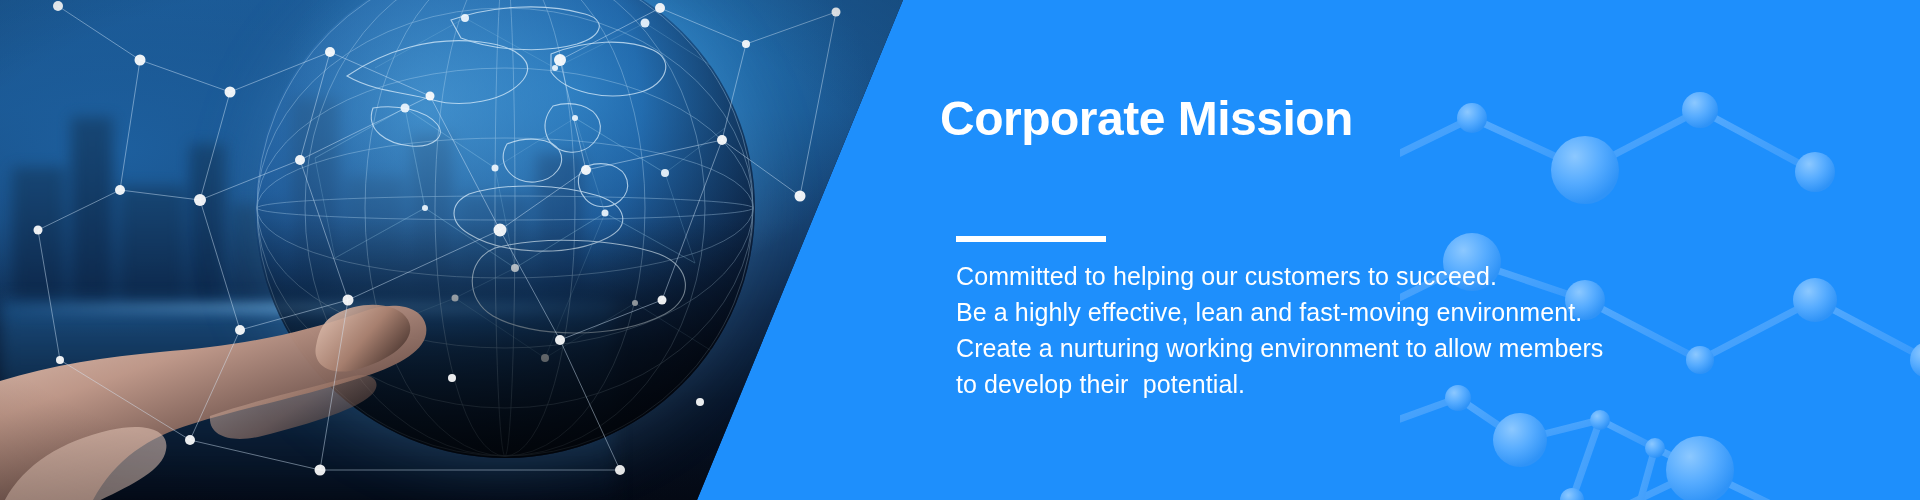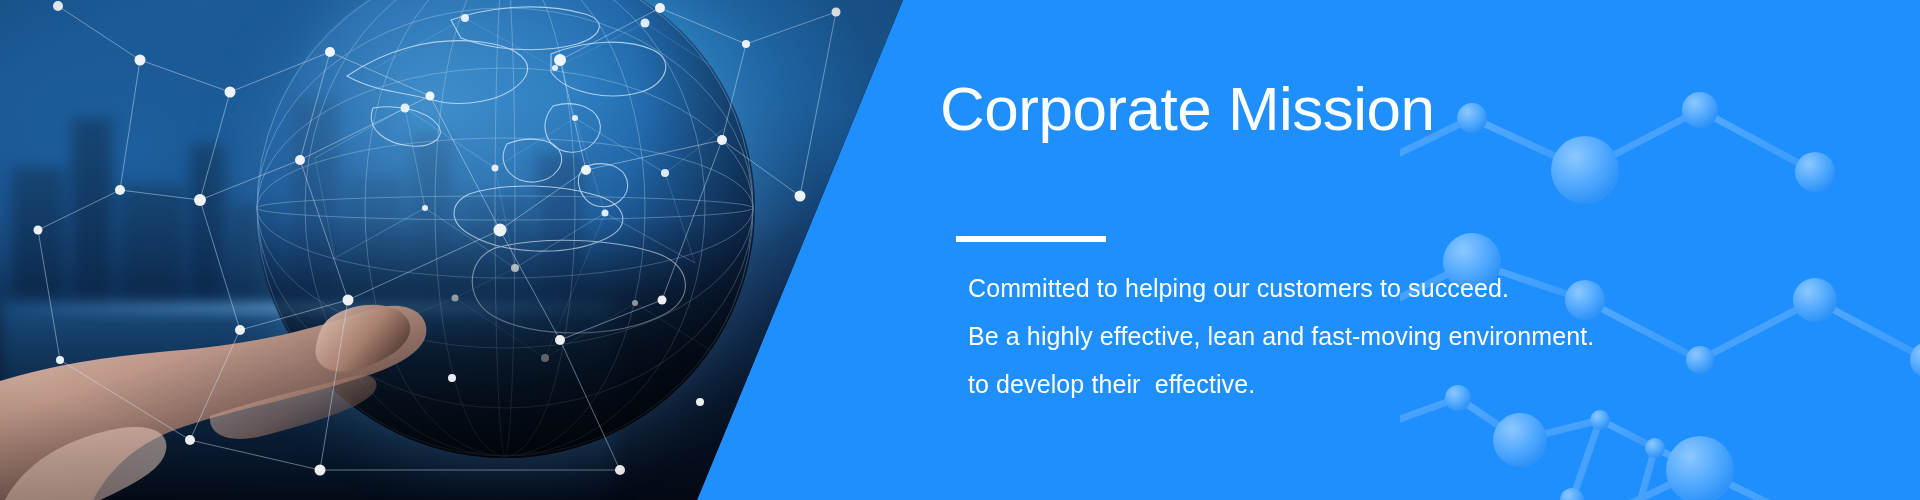--- a/index.html
+++ b/index.html
@@ -82,42 +82,42 @@
 
   .vignette{
     position:absolute;inset:0;
     background:radial-gradient(ellipse 110% 110% at 42% 45%, rgba(0,0,0,0) 45%, rgba(0,0,0,.45) 100%);
   }
 
   
   .content{position:absolute;left:940px;top:0;width:900px;height:500px;}
 
   .title{
-    position:absolute;left:0;top:78px;
+    position:absolute;left:0;top:95px;
     margin:0;
-    font-size:62px;
+    font-size:48px;
     line-height:1;
-    font-weight:400;
+    font-weight:700;
     letter-spacing:-.5px;
     color:#ffffff;
     white-space:nowrap;
   }
 
   .divider{
     position:absolute;left:16px;top:236px;
     width:150px;height:6px;
     background:#ffffff;
   }
 
   .body-lines{
     position:absolute;left:16px;top:258px;
     width:780px;
   }
   .body-line{
-    margin:12px;
+    margin:0;
     color:#ffffff;
     font-size:25px;
     line-height:36px;
     font-weight:400;
     letter-spacing:.1px;
     white-space:pre;
   }
 </style>
 </head>
 <body>
@@ -341,17 +341,18 @@
       <div class="vignette"></div>
     </div>
   </div>
 
   <div class="content">
     <h1 class="title">Corporate Mission</h1>
     <div class="divider"></div>
     <div class="body-lines">
       <p class="body-line">Committed to helping our customers to succeed.</p>
       <p class="body-line">Be a highly effective, lean and fast-moving environment.</p>
-      <p class="body-line">to develop their  effective.</p>
+      <p class="body-line">Create a nurturing working environment to allow members</p>
+      <p class="body-line">to develop their  potential.</p>
     </div>
   </div>
 
 </div>
 
 </body></html>

